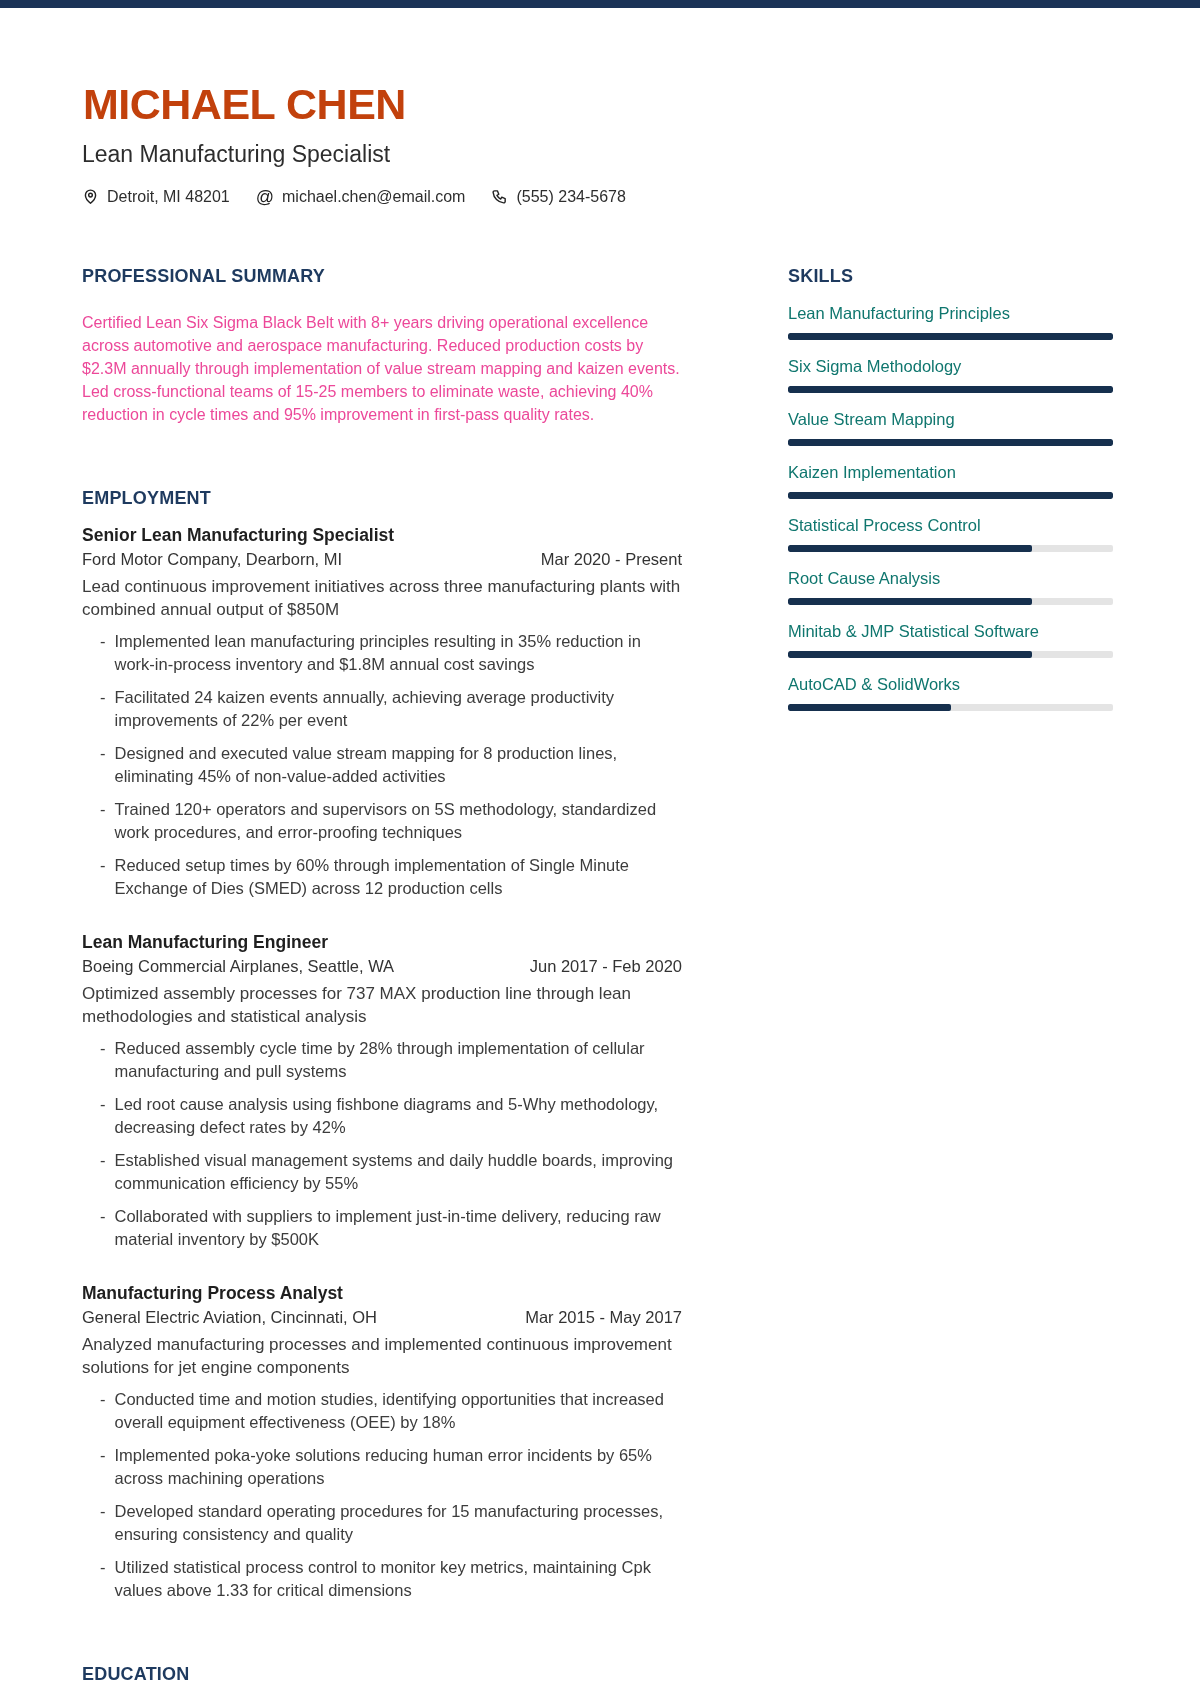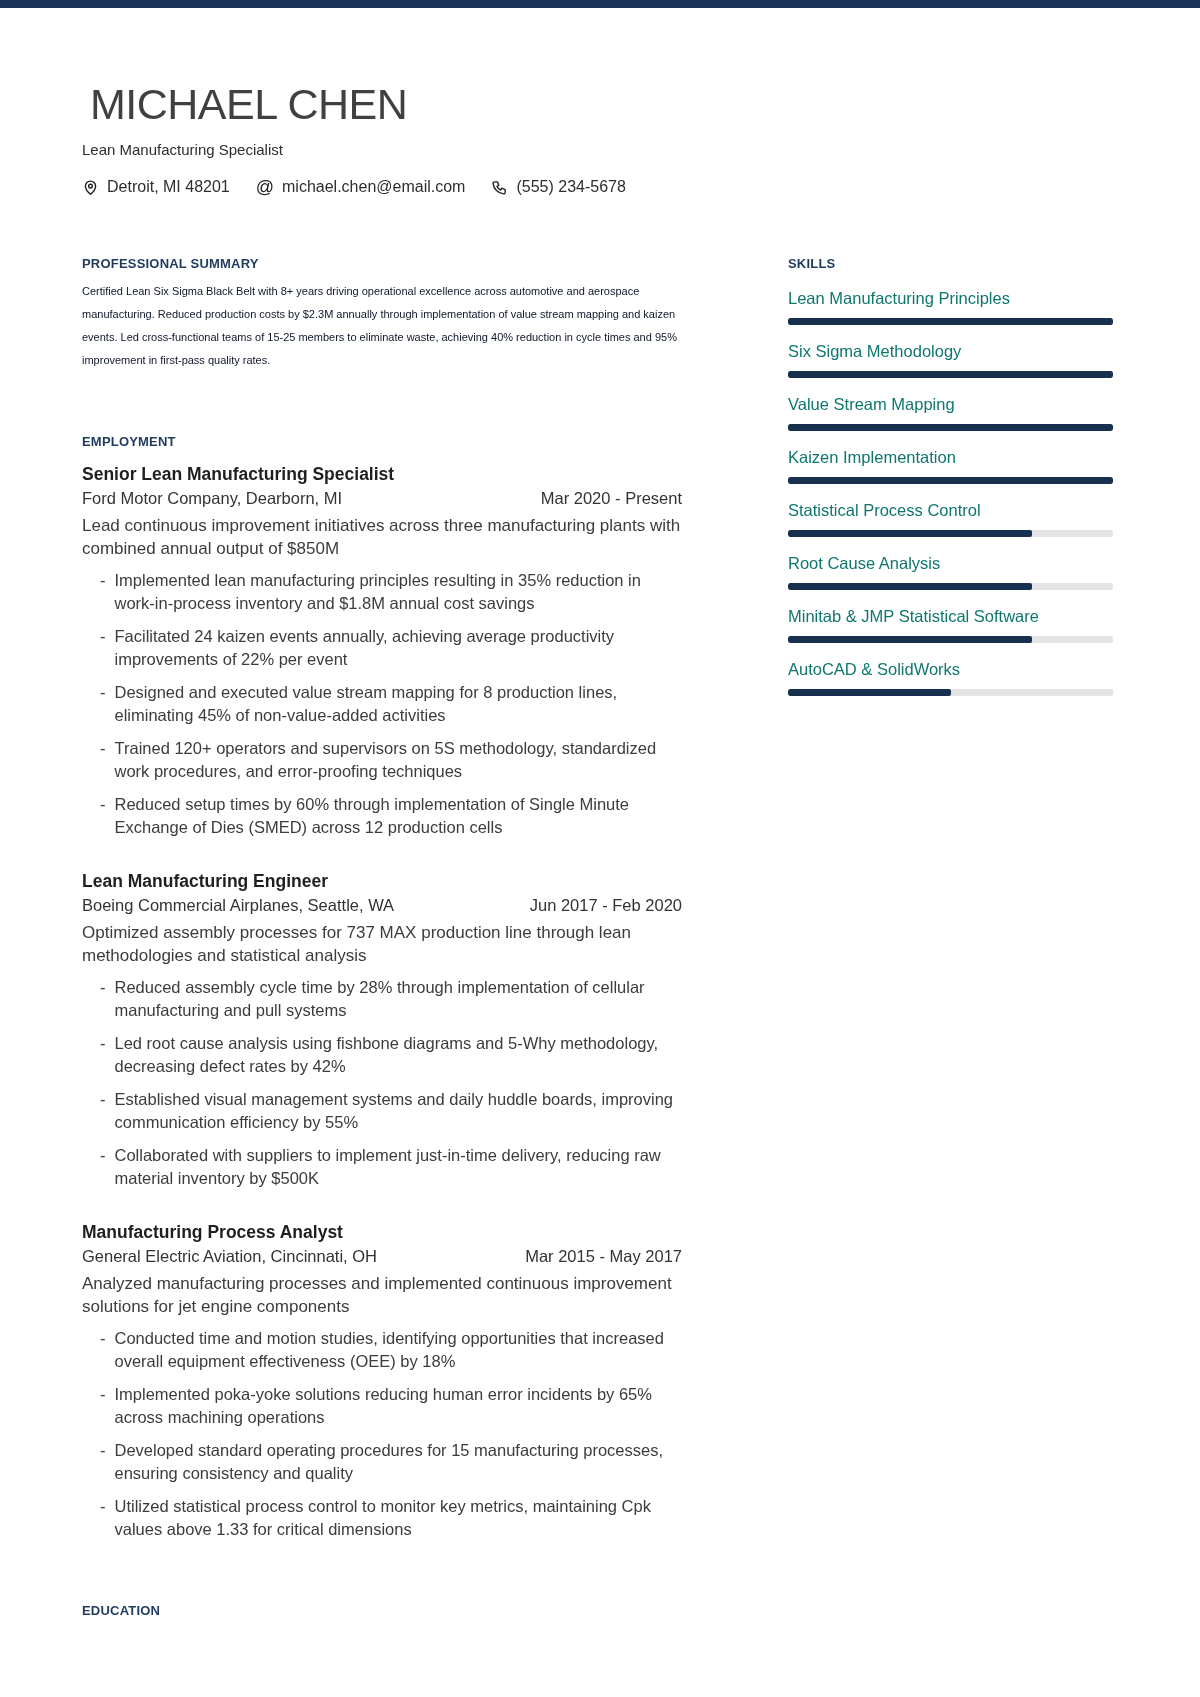--- a/index.html
+++ b/index.html
@@ -12,28 +12,28 @@
     position: relative;
     overflow: hidden;
   }
   .top-accent { height: 8px; width: 100%; background: #1b3357; }
   .page { padding: 0 87px 0 82px; }
 
   
   .header { margin-top: 74px; }
   .name {
     font-size: 43px;
-    font-weight: 400;
+    font-weight: 700;
     letter-spacing: -0.5px;
-    color: #404040;
+    color: #c2410c;
     line-height: 1.05;
-    margin: 8px;
+    margin: 1px;
   }
   .job-headline {
-    font-size: 15px;
+    font-size: 23px;
     color: #2d2d2d;
     margin-top: 14px;
     line-height: 1.2;
   }
   .contact-row {
     display: flex;
     align-items: center;
     gap: 26px;
     margin-top: 19px;
     font-size: 16px;
@@ -42,32 +42,32 @@
   .contact-item { display: flex; align-items: center; gap: 8px; }
   .contact-item svg { display: block; }
   .at-glyph { font-size: 18px; font-weight: 400; color: #222; line-height: 1; }
 
   
   .columns { display: flex; gap: 106px; margin-top: 60px; }
   .main-col { width: 600px; flex: 0 0 600px; }
   .side-col { width: 325px; flex: 0 0 325px; }
 
   .section-heading {
-    font-size: 13px;
+    font-size: 18px;
     font-weight: 700;
     color: #1e3a5f;
     letter-spacing: 0.2px;
     line-height: 1.2;
     margin: 0;
   }
   .summary-text {
-    margin-top: 8px;
-    font-size: 11px;
+    margin-top: 24px;
+    font-size: 16px;
     line-height: 23px;
-    color: #0f172a;
+    color: #ec4899;
   }
 
   .section { margin-top: 0; }
   .section + .section { margin-top: 62px; }
 
   
   .job { margin-top: 13px; }
   .job + .job { margin-top: 30px; }
   .job-title {
     font-size: 17.5px;

